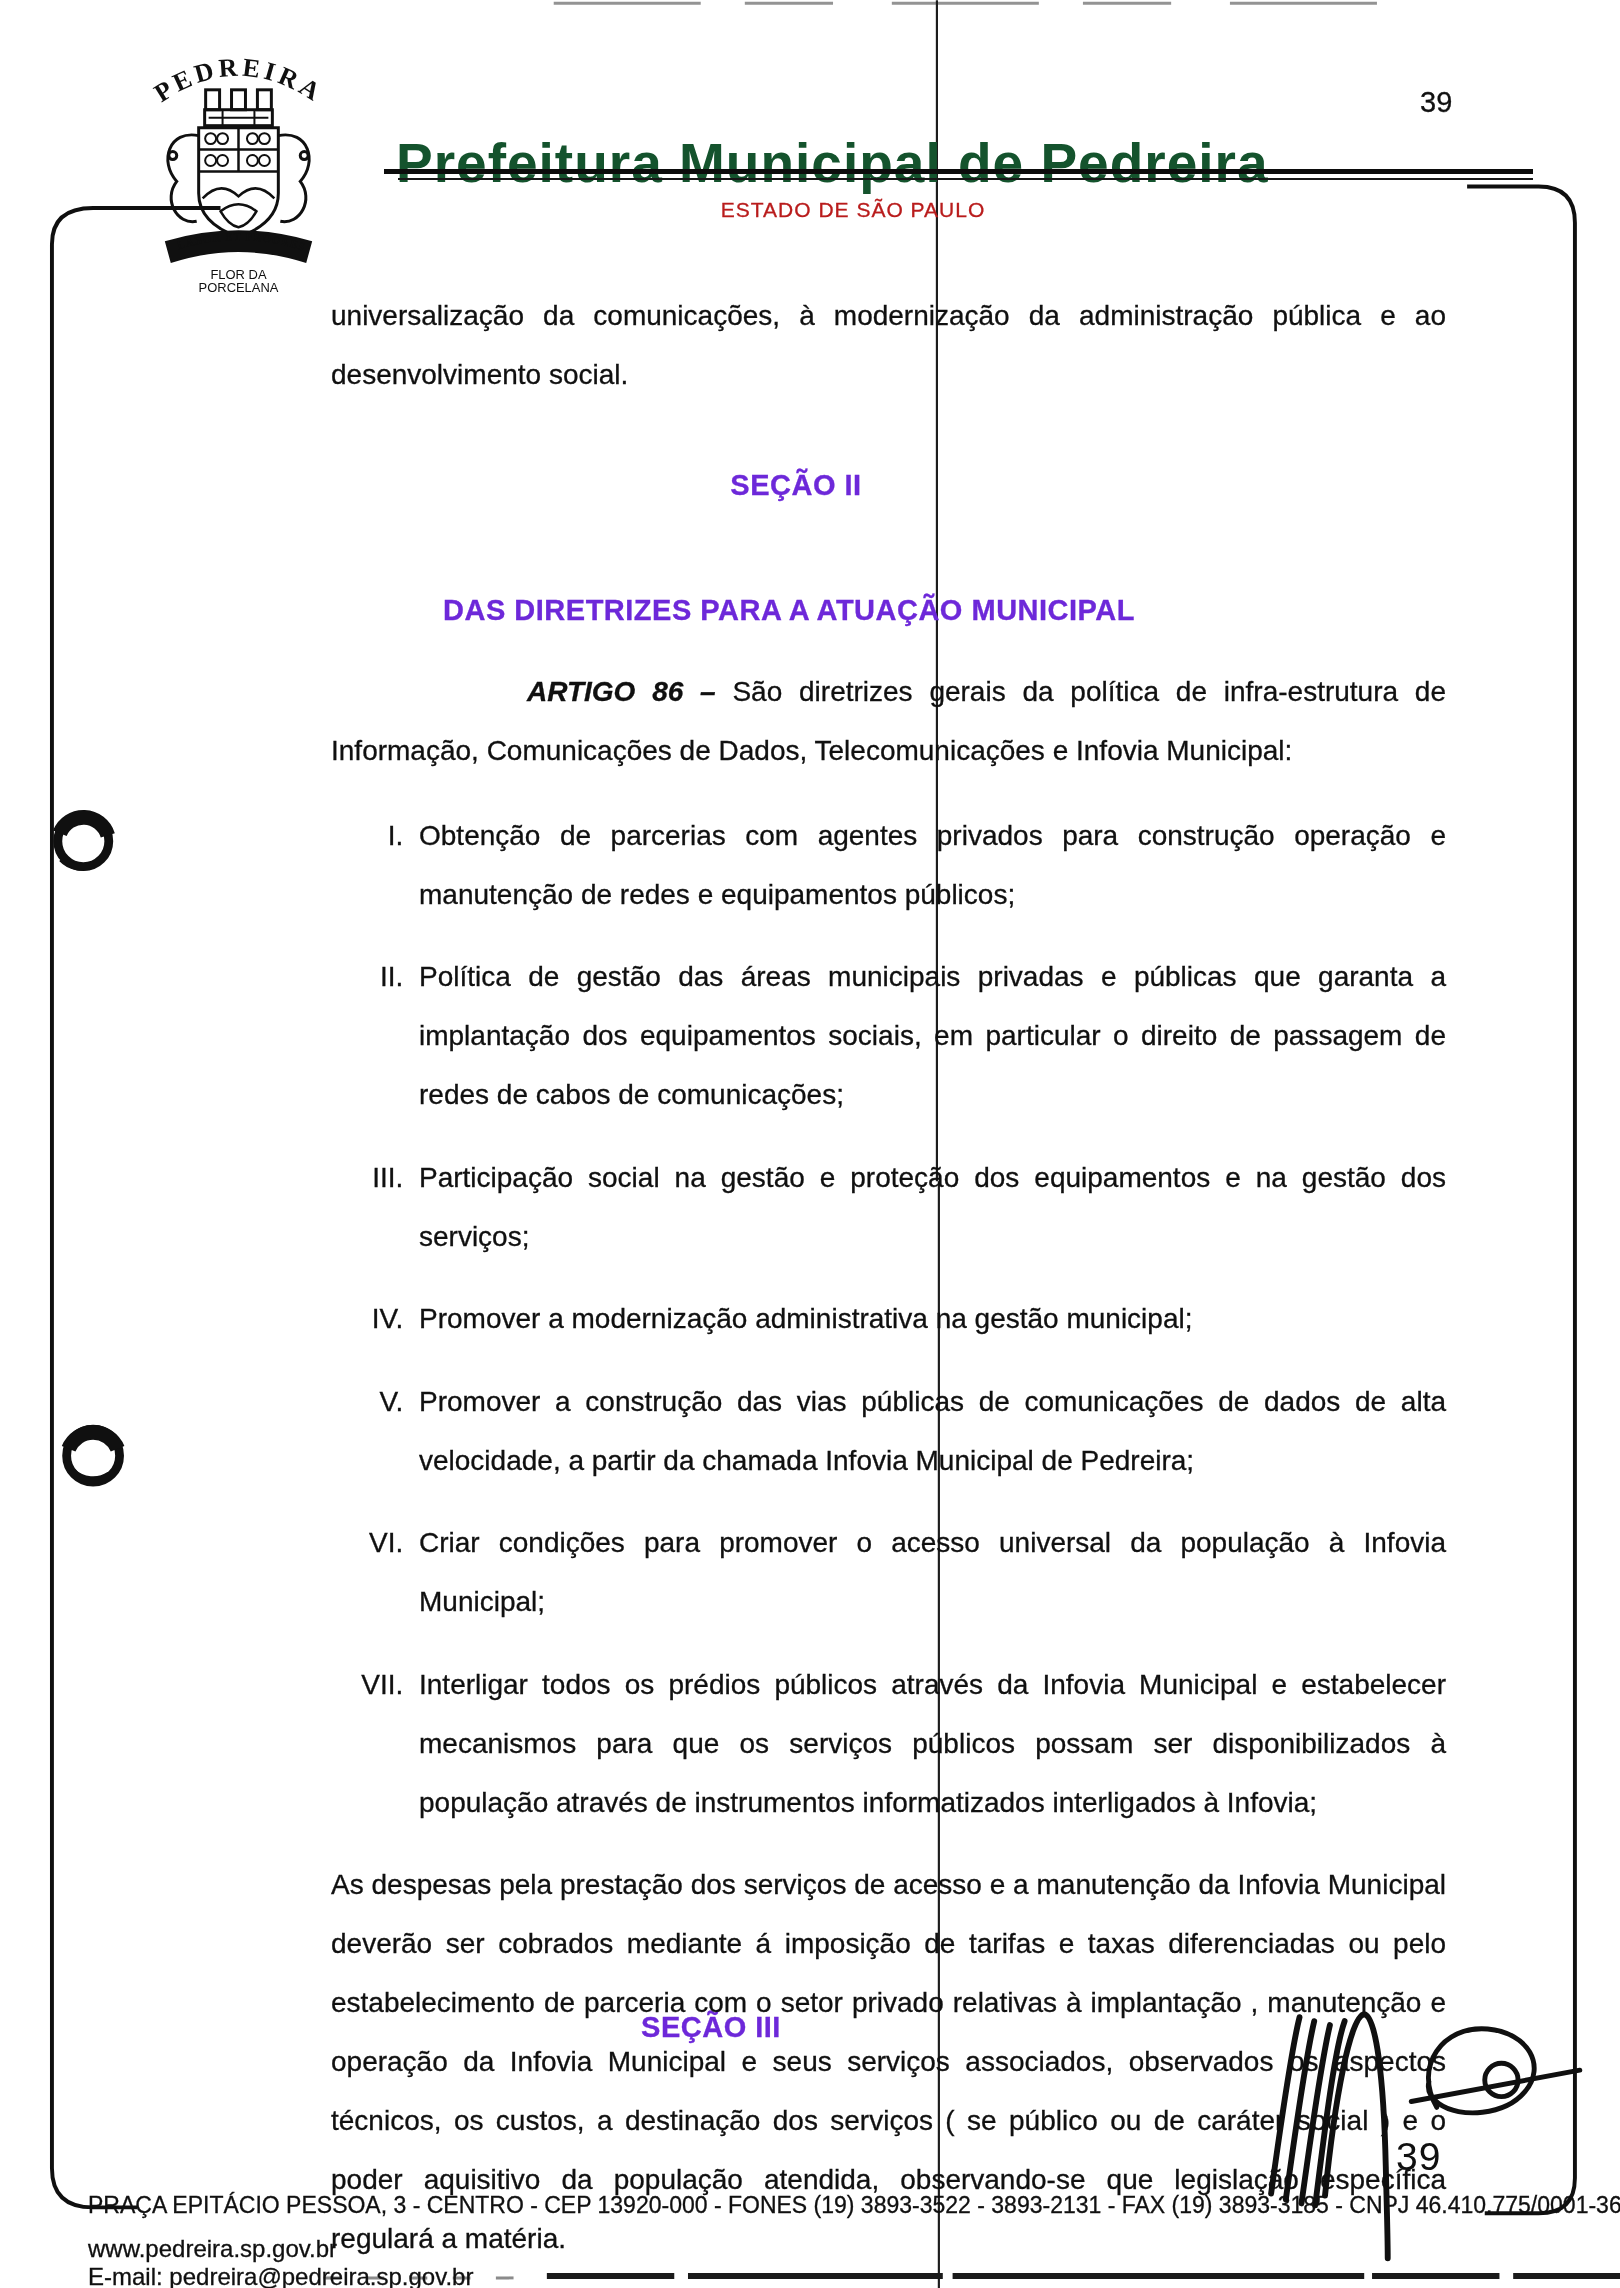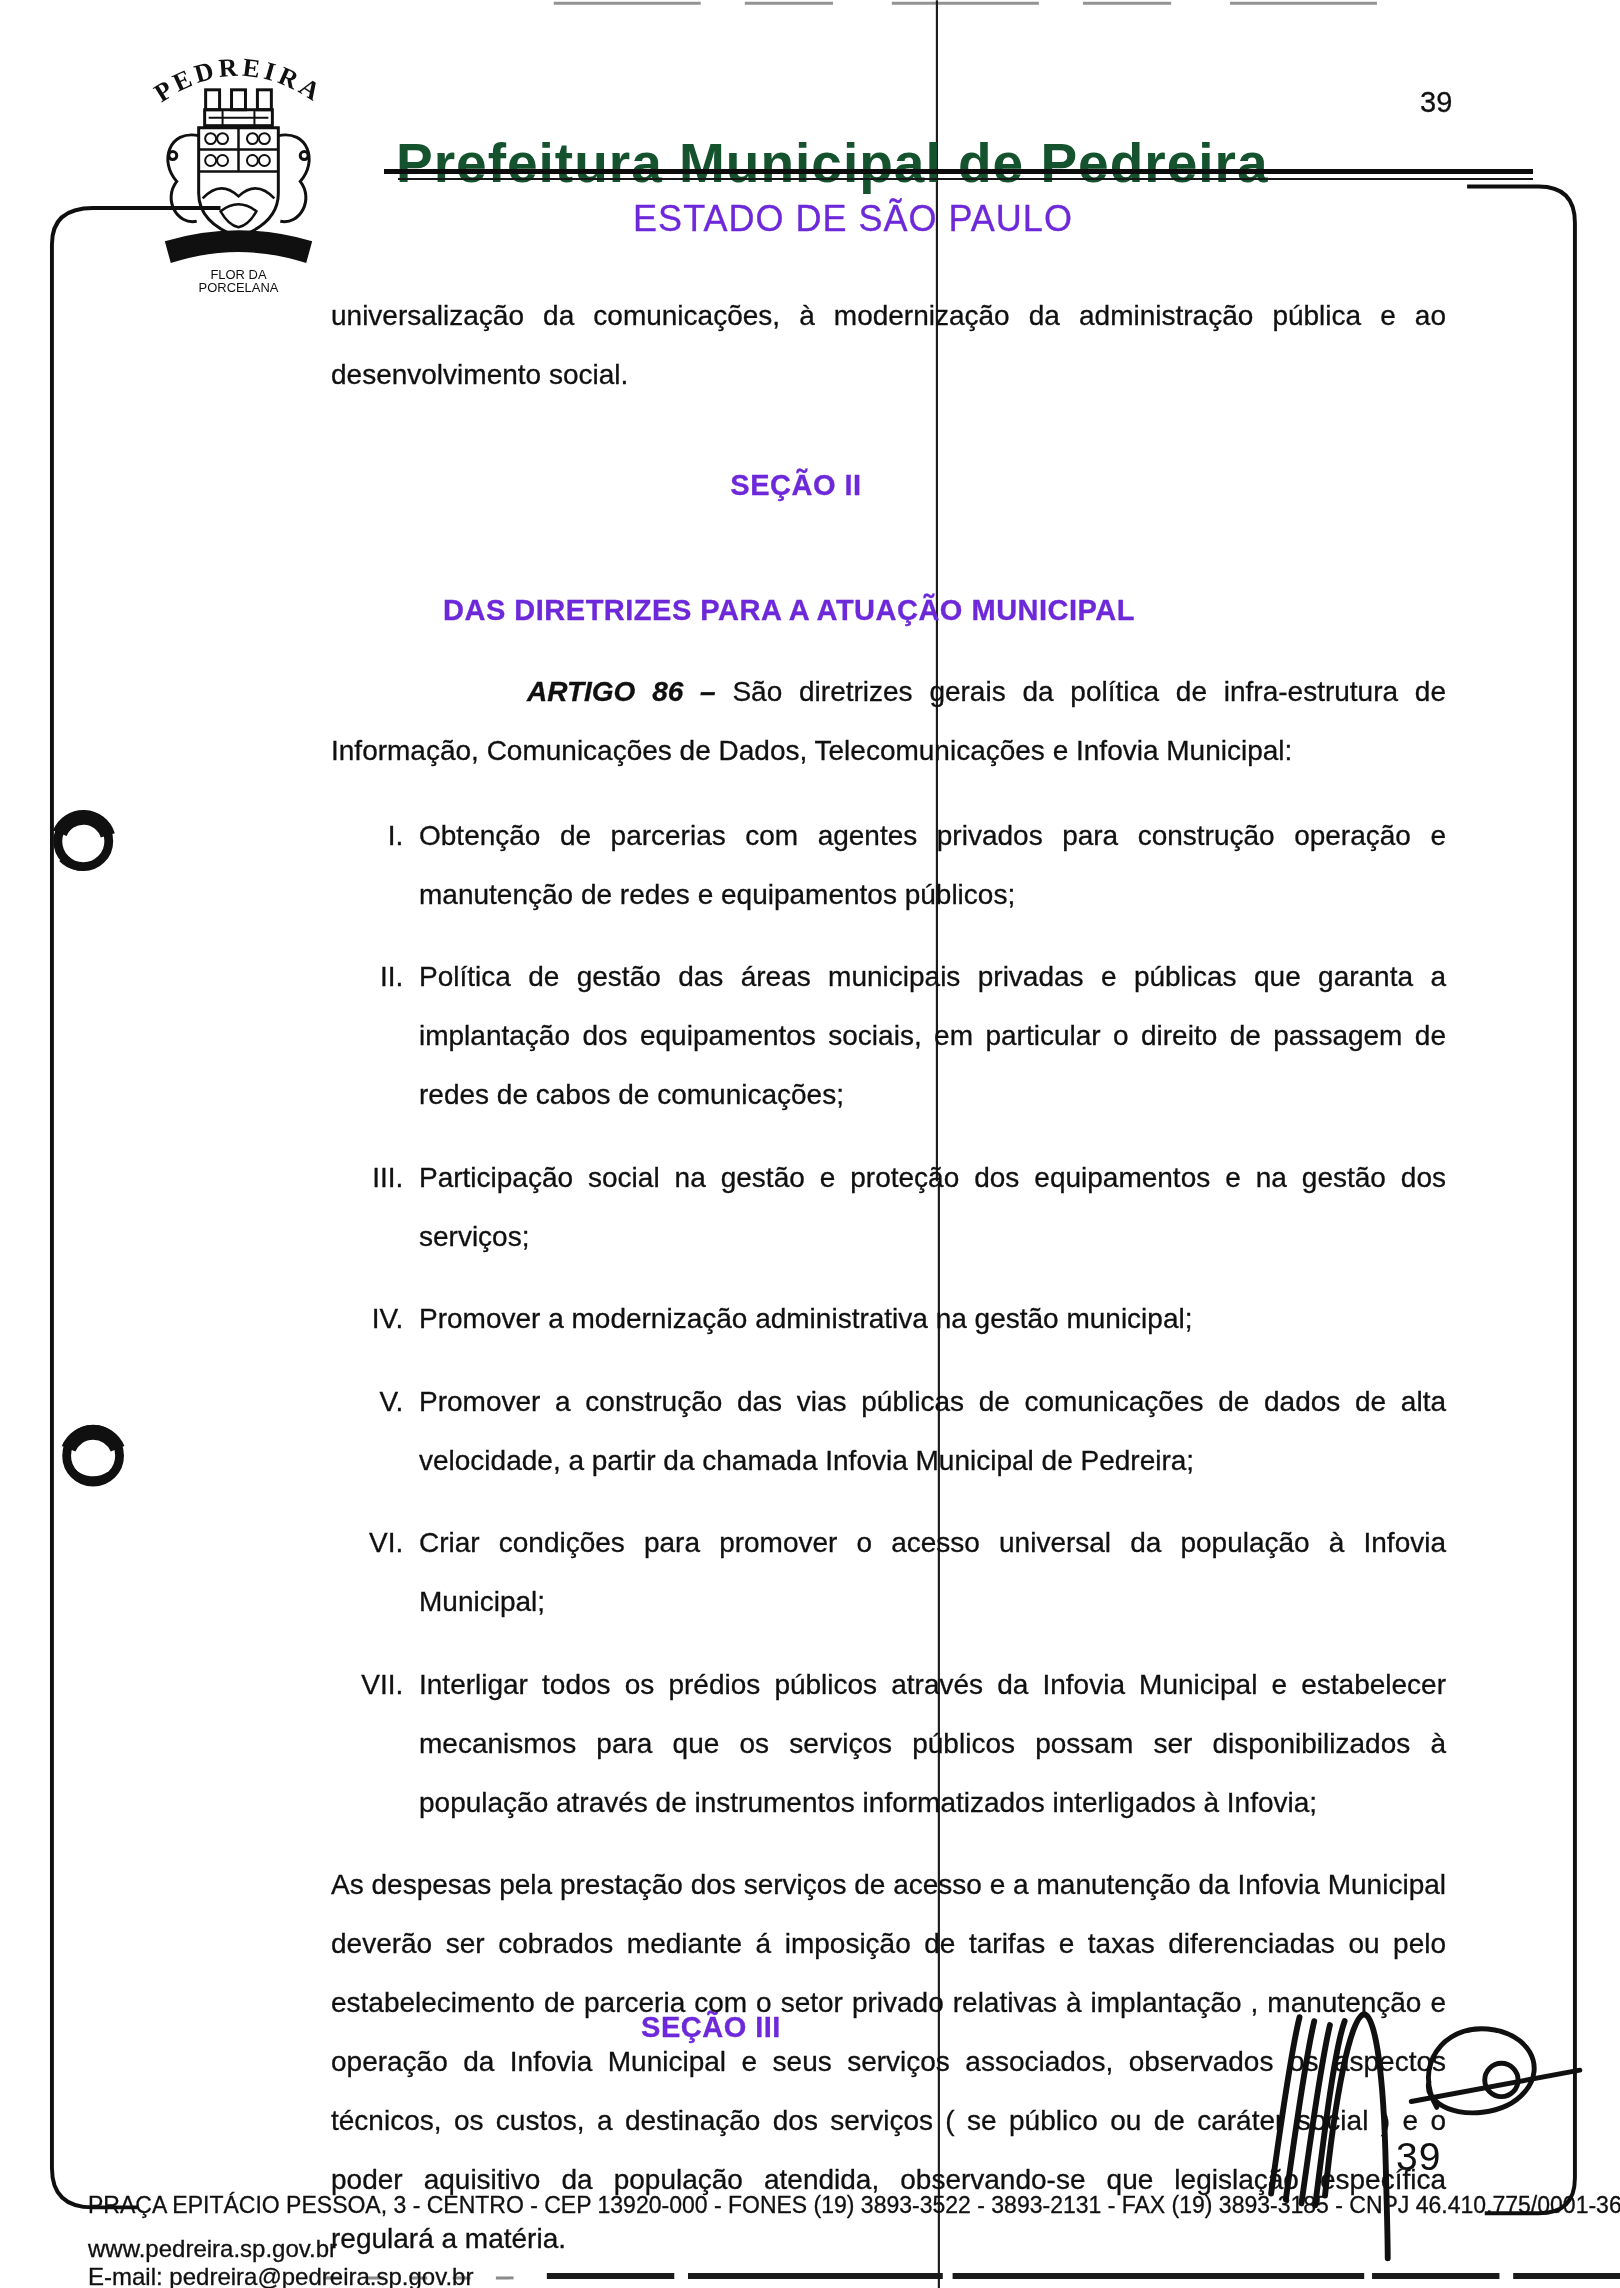--- a/index.html
+++ b/index.html
@@ -22,21 +22,21 @@
     color:#14532d;
   }
   .title-sup{
     position:absolute;left:1420px;top:86px;
     font-size:29px;font-weight:400;color:#111;
   }
   .rule1{position:absolute;left:384px;top:169px;width:1149px;height:4.9px;background:#0c0c0c;}
   .rule2{position:absolute;left:398px;top:178px;width:1135px;height:2px;background:#171717;}
   .subtitle{
     position:absolute;left:853px;top:198px;transform:translateX(-50%);
-    font-size:36px;letter-spacing:1px;white-space:nowrap;color:#6d28d9;
+    font-size:21px;letter-spacing:1px;white-space:nowrap;color:#b91c1c;
   }
   
   .main{position:absolute;left:331px;top:286px;width:1115px;font-size:28px;line-height:59px;}
   .intro{margin:0 0 0 0;text-align:justify;}
   .heading{
     position:absolute;transform:translateX(-50%);
     font-size:29px;font-weight:700;letter-spacing:0.5px;white-space:nowrap;color:#6d28d9;
   }
   .sec2{left:796px;top:469px;}
   .sec2sub{left:789px;top:554px;margin-top:40px;}

